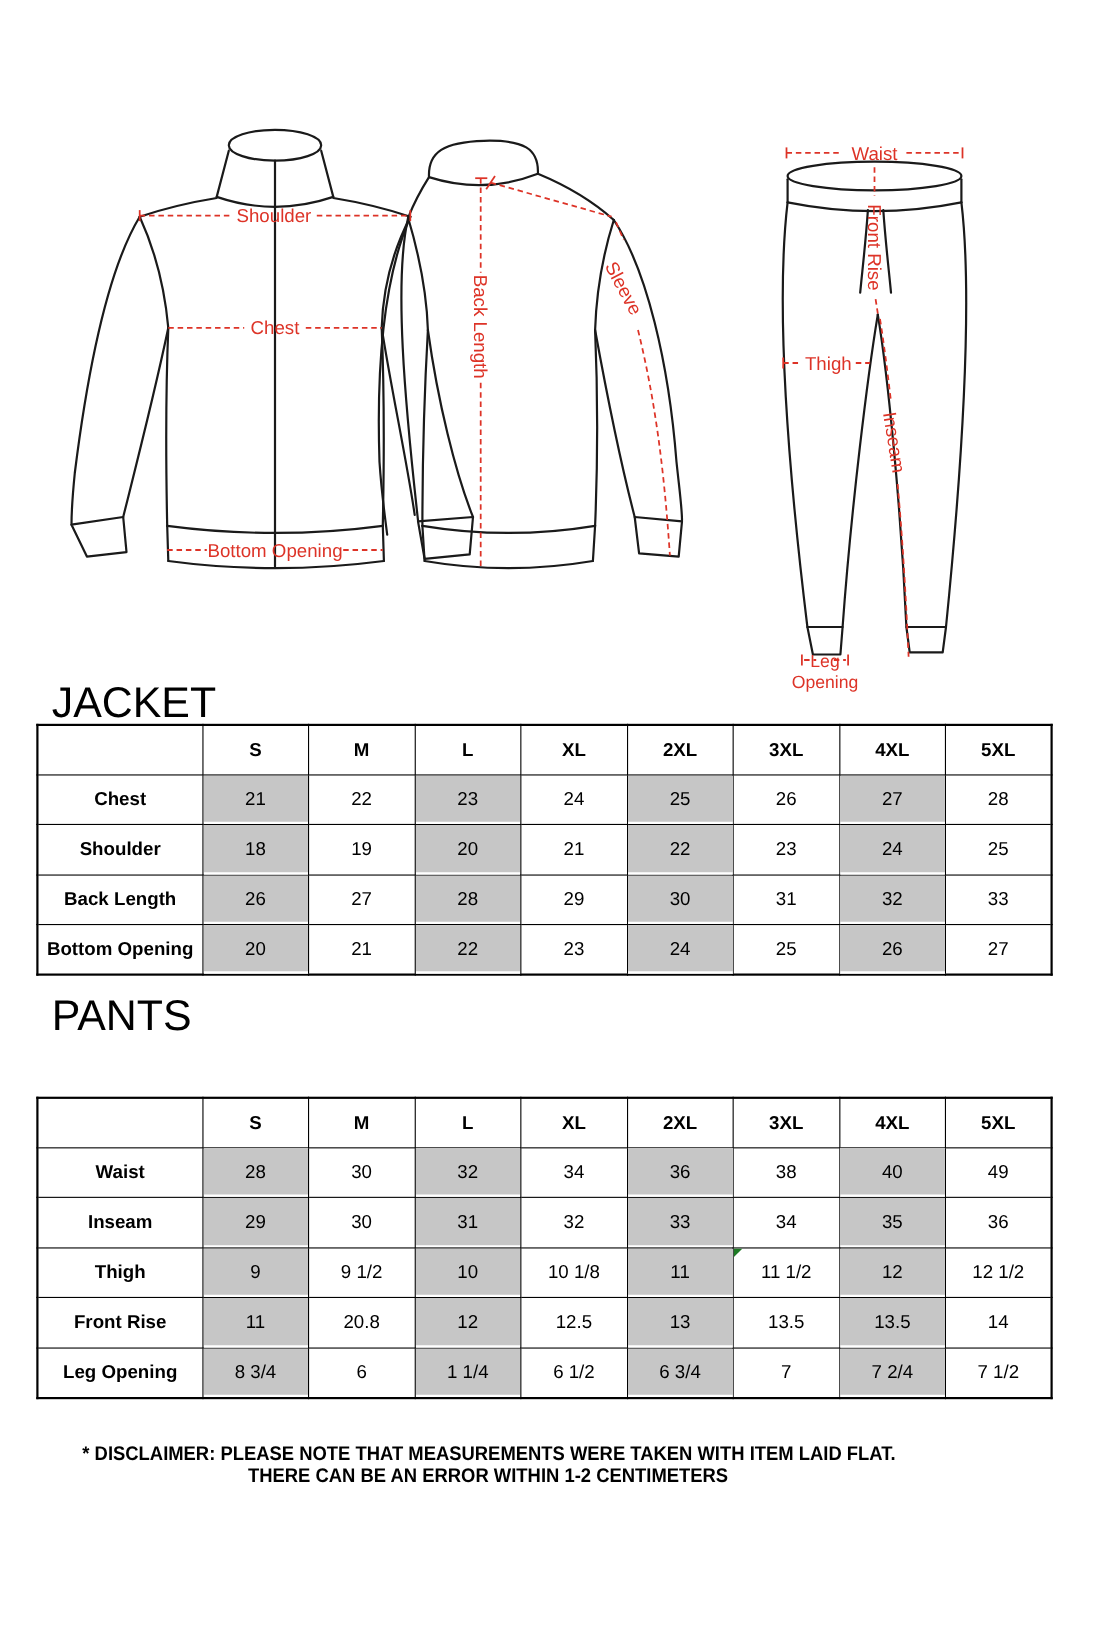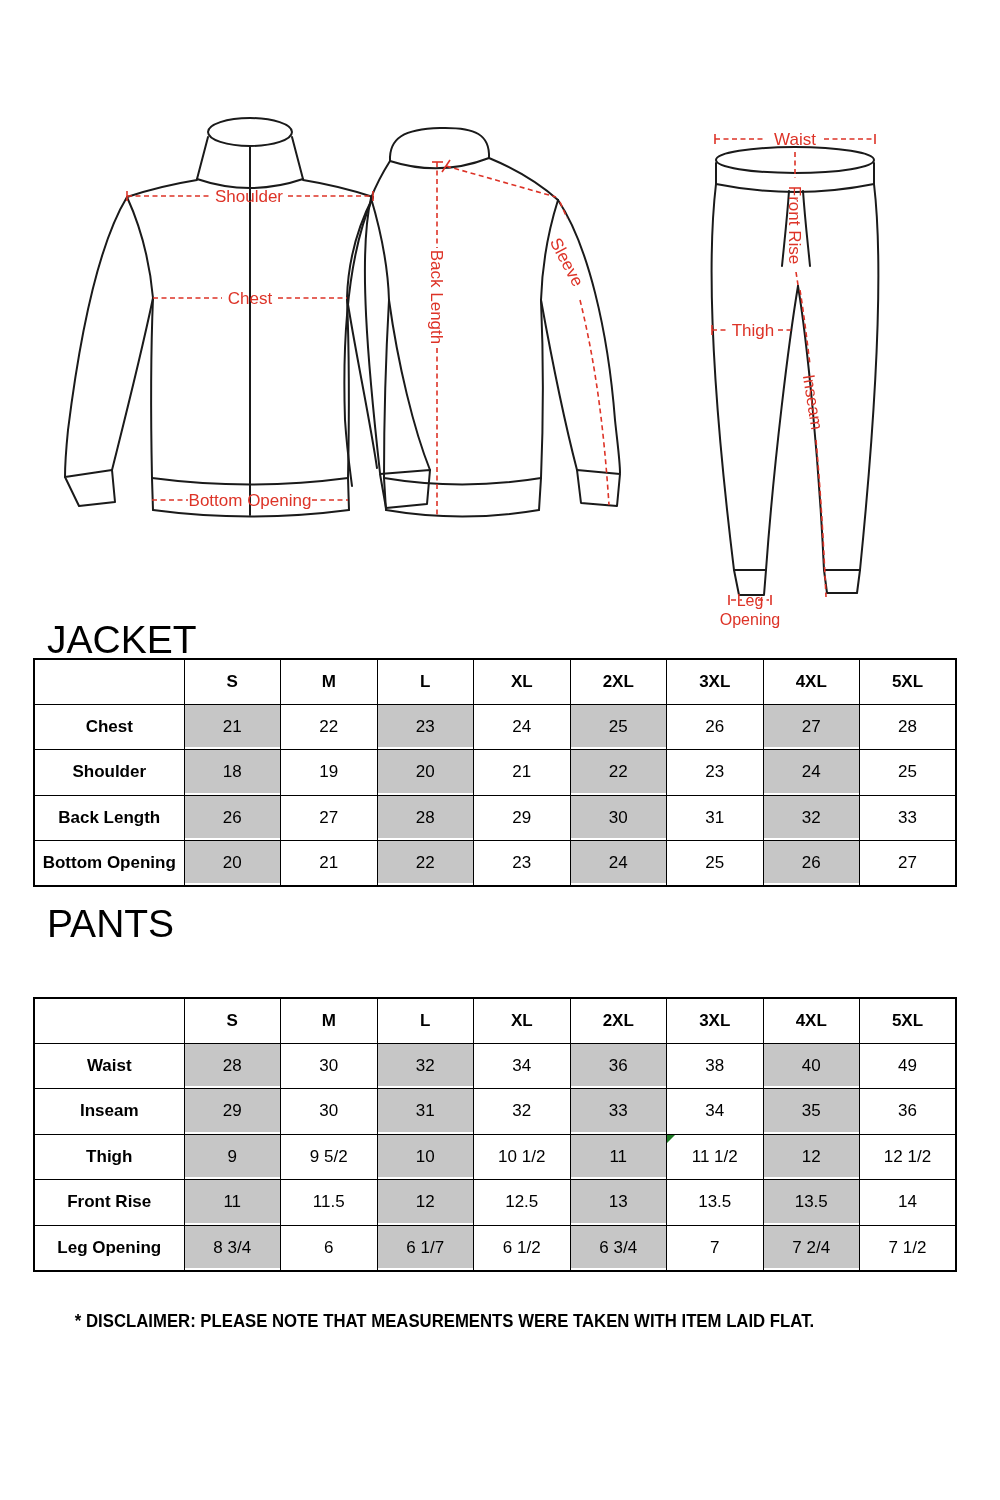--- a/index.html
+++ b/index.html
@@ -307,48 +307,49 @@
         <td class="shaded">31</td>
         <td>32</td>
         <td class="shaded">33</td>
         <td>34</td>
         <td class="shaded">35</td>
         <td>36</td>
       </tr>
       <tr>
         <th scope="row">Thigh</th>
         <td class="shaded">9</td>
-        <td>9 5/2</td>
+        <td>9 1/2</td>
         <td class="shaded">10</td>
-        <td>10 1/2</td>
+        <td>10 1/8</td>
         <td class="shaded">11</td>
         <td>11 1/2<span class="comment-marker"></span></td>
         <td class="shaded">12</td>
         <td>12 1/2</td>
       </tr>
       <tr>
         <th scope="row">Front Rise</th>
         <td class="shaded">11</td>
-        <td>11.5</td>
+        <td>20.8</td>
         <td class="shaded">12</td>
         <td>12.5</td>
         <td class="shaded">13</td>
         <td>13.5</td>
         <td class="shaded">13.5</td>
         <td>14</td>
       </tr>
       <tr>
         <th scope="row">Leg Opening</th>
         <td class="shaded">8 3/4</td>
         <td>6</td>
-        <td class="shaded">6 1/7</td>
+        <td class="shaded">1 1/4</td>
         <td>6 1/2</td>
         <td class="shaded">6 3/4</td>
         <td>7</td>
         <td class="shaded">7 2/4</td>
         <td>7 1/2</td>
       </tr>
     </tbody>
   </table>
 
 <div id="disclaimer">
   <div><span class="dline">* DISCLAIMER: PLEASE NOTE THAT MEASUREMENTS WERE TAKEN WITH ITEM LAID FLAT.</span></div>
+  <div><span class="dline">THERE CAN BE AN ERROR WITHIN 1-2 CENTIMETERS</span></div>
 </div>
 
 </body></html>

